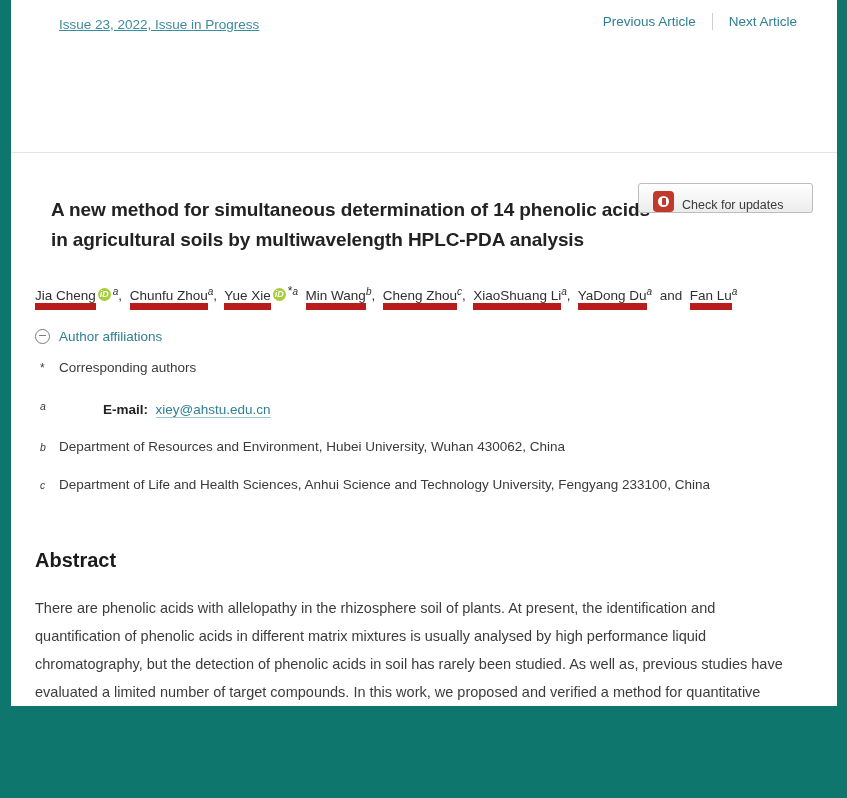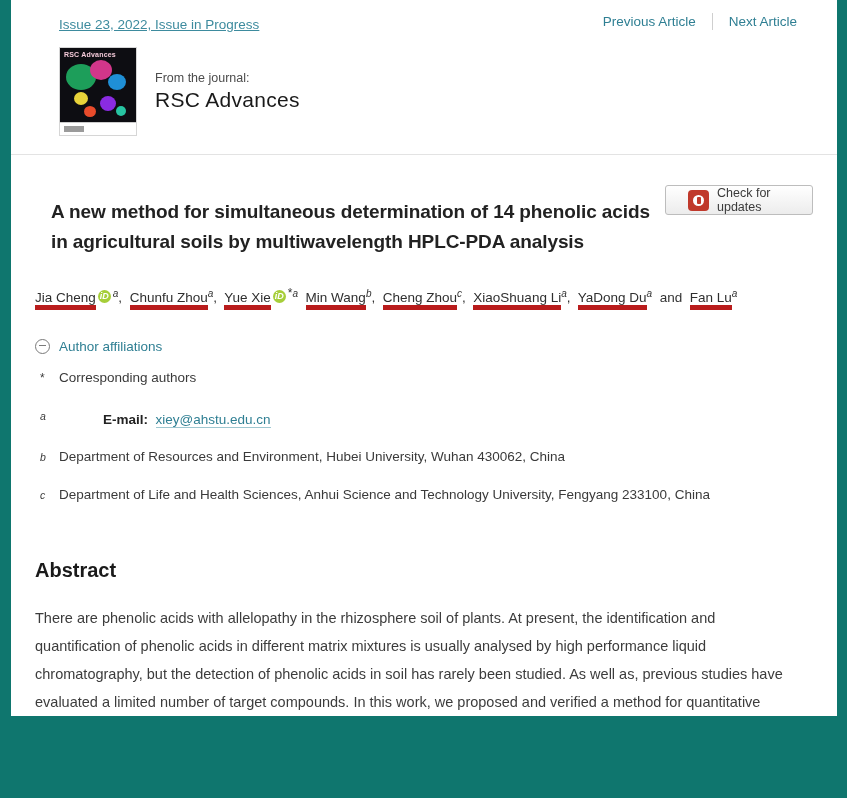--- a/index.html
+++ b/index.html
@@ -123,28 +123,28 @@
     color: #222222;
     margin: 16px;
     max-width: 620px;
     letter-spacing: -0.1px;
   }
 
   .crossmark {
     position: absolute;
     right: 24px;
     top: 30px;
-    width: 148px;
+    width: 175px;
     height: 30px;
     border: 1px solid #bdbdbd;
     border-radius: 3px;
     background: linear-gradient(#ffffff, #ececec);
     display: flex;
-    align-items: center;
-    padding: 0 22px;
+    align-items: flex-end;
+    padding: 0 14px;
   }
   .crossmark .cm-logo {
     width: 21px; height: 21px;
     border-radius: 4px;
     background: #c0392b;
     position: relative;
     flex: 0 0 auto;
   }
   .crossmark .cm-logo:after {
     content: "";
@@ -172,21 +172,21 @@
   
   .authors {
     margin-top: 22px;
     font-size: 13.5px;
     color: #333;
     line-height: 26px;
   }
   .authors a {
     color: #2f2f2f;
     text-decoration: none;
-    border-bottom: 5px solid #b91c1c;
+    border-bottom: 7px solid #b91c1c;
   }
   .orcid {
     display: inline-block;
     width: 13px; height: 13px;
     border-radius: 50%;
     background: #a6ce39;
     color: #ffffff;
     font-size: 9px;
     line-height: 13px;
     text-align: center;
@@ -196,21 +196,21 @@
     position: relative;
     top: -1px;
     font-style: italic;
   }
   .sup { font-size: 10px; vertical-align: super; font-style: italic; }
   .star { font-size: 12px; vertical-align: super; }
   .and { color: #333; }
 
   
   .aff-toggle {
-    margin-top: 28px;
+    margin-top: 20px;
     display: flex;
     font-size: 13.5px;
   }
   .minus-circle {
     width: 15px; height: 15px;
     border: 1.5px solid #7a7a7a;
     border-radius: 50%;
     position: relative;
     margin-right: 9px;
     flex: 0 0 auto;
@@ -270,37 +270,20 @@
 
     <div class="header">
       <a class="issue-line" href="#">Issue 23, 2022, Issue in Progress</a>
 
       <div class="header-right">
         <a class="nav-link" href="#">Previous Article</a>
         <span class="divider"></span>
         <a class="nav-link" href="#">Next Article</a>
       </div>
 
-      <div class="journal-row">
-        <div class="cover">
-          <div class="blob" style="width:30px;height:26px;background:#1d9e5a;left:6px;top:16px;"></div>
-          <div class="blob" style="width:22px;height:20px;background:#d2368a;left:30px;top:12px;"></div>
-          <div class="blob" style="width:18px;height:16px;background:#1f8fd6;left:48px;top:26px;"></div>
-          <div class="blob" style="width:14px;height:13px;background:#e8d23a;left:14px;top:44px;"></div>
-          <div class="blob" style="width:16px;height:15px;background:#8a2be2;left:40px;top:48px;"></div>
-          <div class="blob" style="width:12px;height:11px;background:#e84b2b;left:24px;top:58px;"></div>
-          <div class="blob" style="width:10px;height:10px;background:#27c4a2;left:56px;top:58px;"></div>
-          <div class="cov-title">RSC Advances</div>
-          <div class="strip"></div>
-        </div>
-        <div class="journal-text">
-          <div class="from-journal">From the journal:</div>
-          <div class="journal-name">RSC Advances</div>
-        </div>
-      </div>
     </div>
 
     <div class="body">
 
       <h1 class="title">A new method for simultaneous determination of 14 phenolic acids in agricultural soils by multiwavelength HPLC-PDA analysis</h1>
 
       <div class="crossmark">
         <span class="cm-logo"></span>
         <span class="cm-text">Check for updates</span>
       </div>

